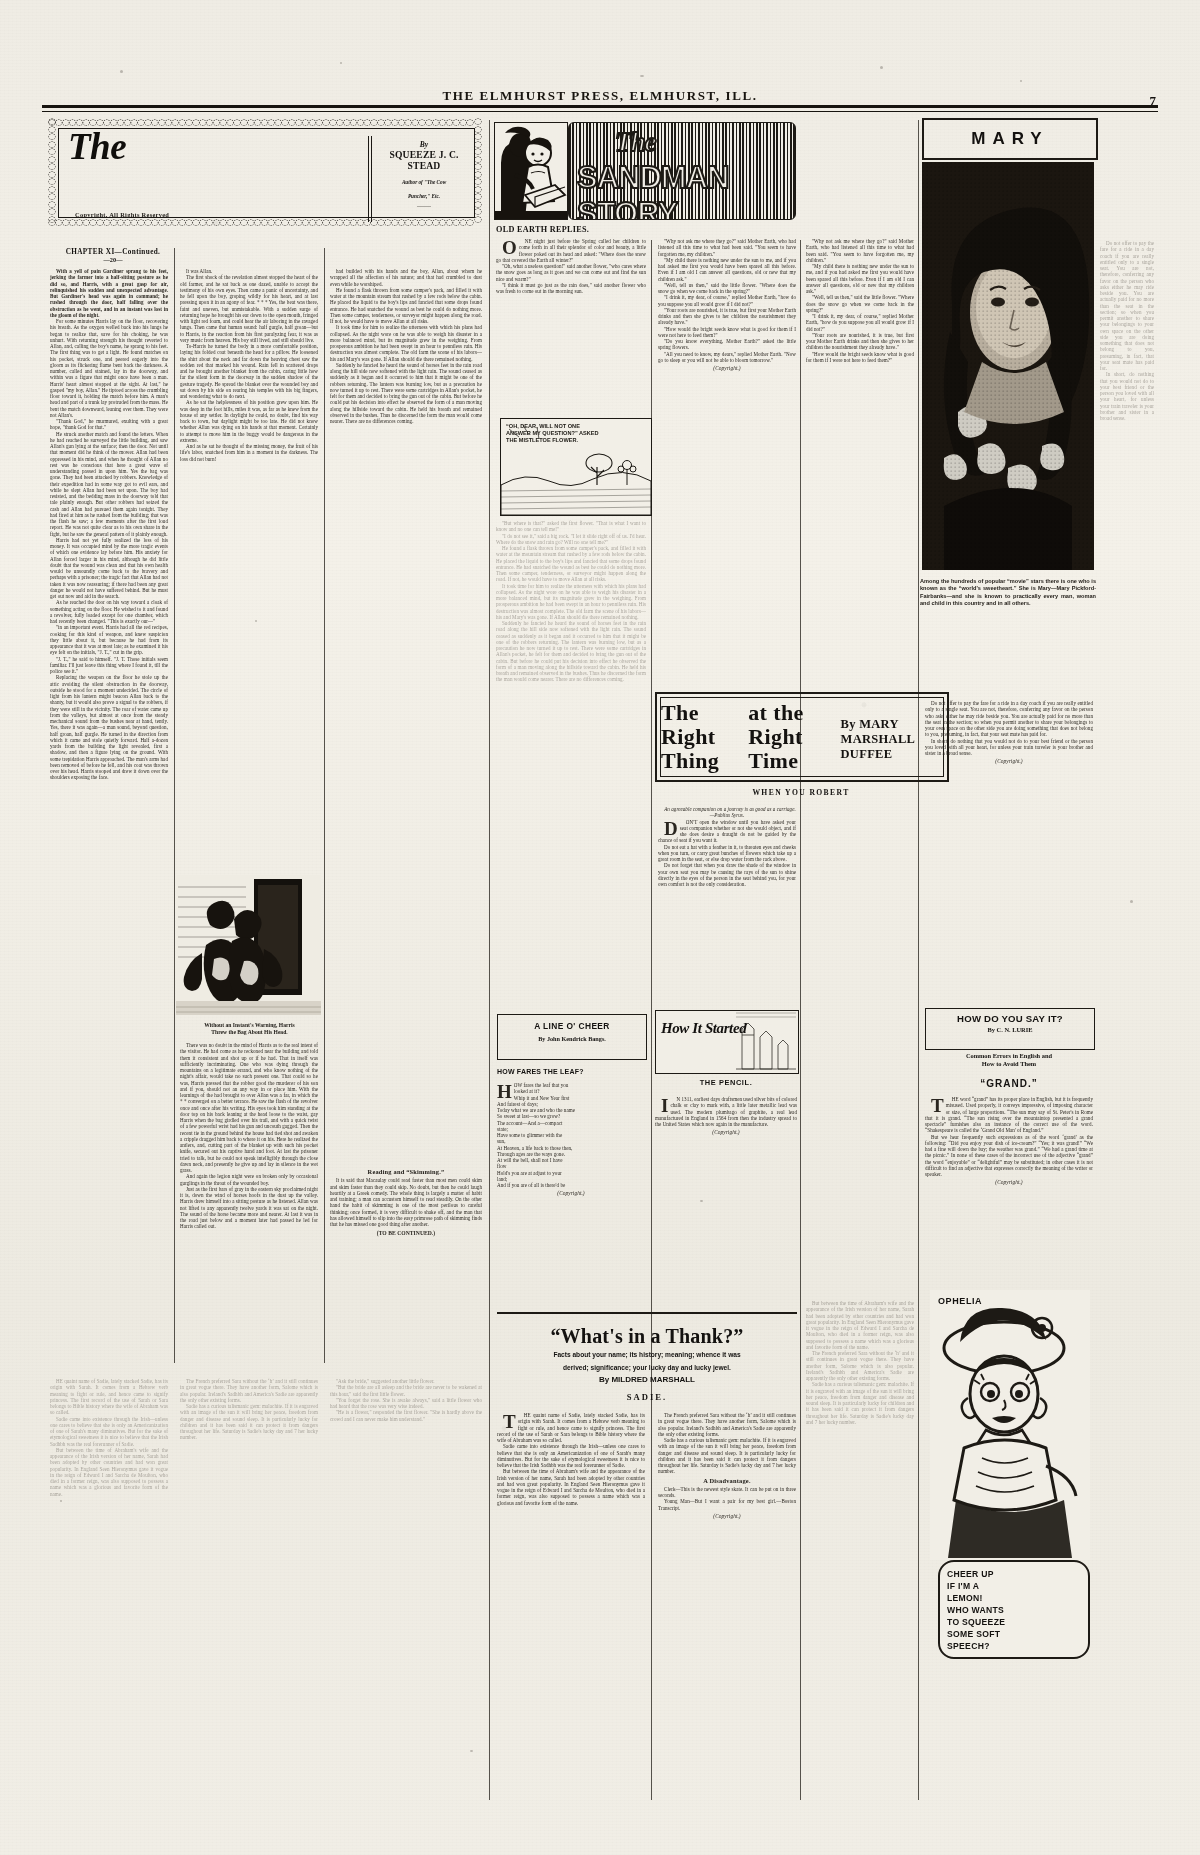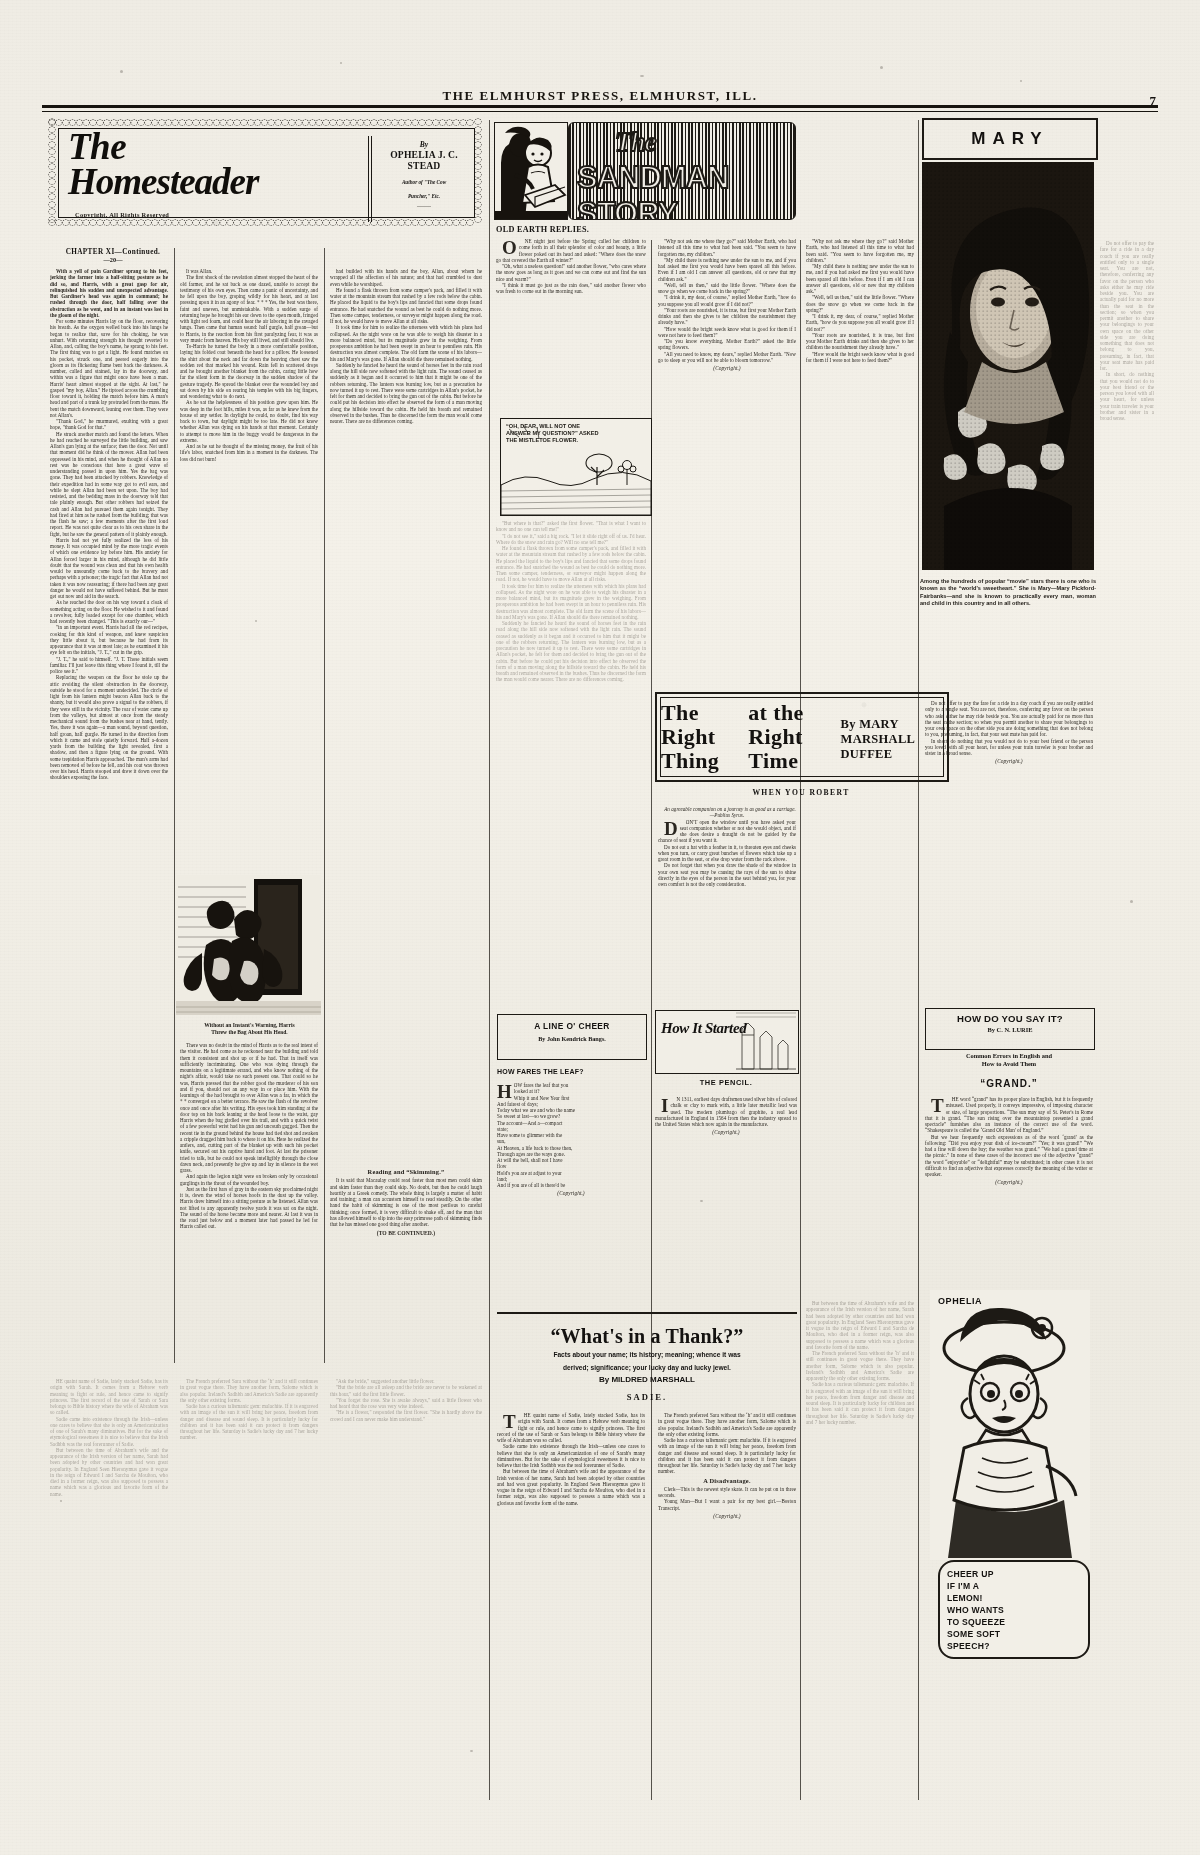--- a/index.html
+++ b/index.html
@@ -195,29 +195,28 @@
   <div id="home-banner">
     <div class="orn-chain" style="left:0;top:0;width:435px;">◌◌◌◌◌◌◌◌◌◌◌◌◌◌◌◌◌◌◌◌◌◌◌◌◌◌◌◌◌◌◌◌◌◌◌◌◌◌◌◌◌◌◌◌◌◌◌◌◌◌◌◌◌◌◌◌◌◌◌◌◌◌</div>
     <div class="orn-chain" style="left:0;top:100px;width:435px;">◌◌◌◌◌◌◌◌◌◌◌◌◌◌◌◌◌◌◌◌◌◌◌◌◌◌◌◌◌◌◌◌◌◌◌◌◌◌◌◌◌◌◌◌◌◌◌◌◌◌◌◌◌◌◌◌◌◌◌◌◌◌</div>
     <div class="orn-chain" style="left:0;top:0;width:9px;height:108px;white-space:normal;word-break:break-all;line-height:7.5px;">◌◌◌◌◌◌◌◌◌◌◌◌◌◌</div>
     <div class="orn-chain" style="left:426px;top:0;width:9px;height:108px;white-space:normal;word-break:break-all;line-height:7.5px;">◌◌◌◌◌◌◌◌◌◌◌◌◌◌</div>
   </div>
   <div id="home-inner"></div>
 
   <div id="home-title">
     <div class="t1">The</div>
-    <div class="t2">Homesteader</div>
   </div>
   <div id="home-copy">Copyright, All Rights Reserved</div>
 
   <div class="bl-v" style="left:368px;"></div>
   <div class="bl-v" style="left:371px;"></div>
   <div id="byline">
     <div class="by">By</div>
-    <div class="nm">OPHELIA J. C.</div>
+    <div class="nm">SQUEEZE J. C.</div>
     <div class="nm">STEAD</div>
     <div class="auth">Author of "The Cow</div>
     <div class="auth">Puncher," Etc.</div>
     <div class="dash">——</div>
   </div>
 
   <div id="chap">
     <div class="c1">CHAPTER XI—Continued.</div>
     <div class="c2">—20—</div>
   </div>

